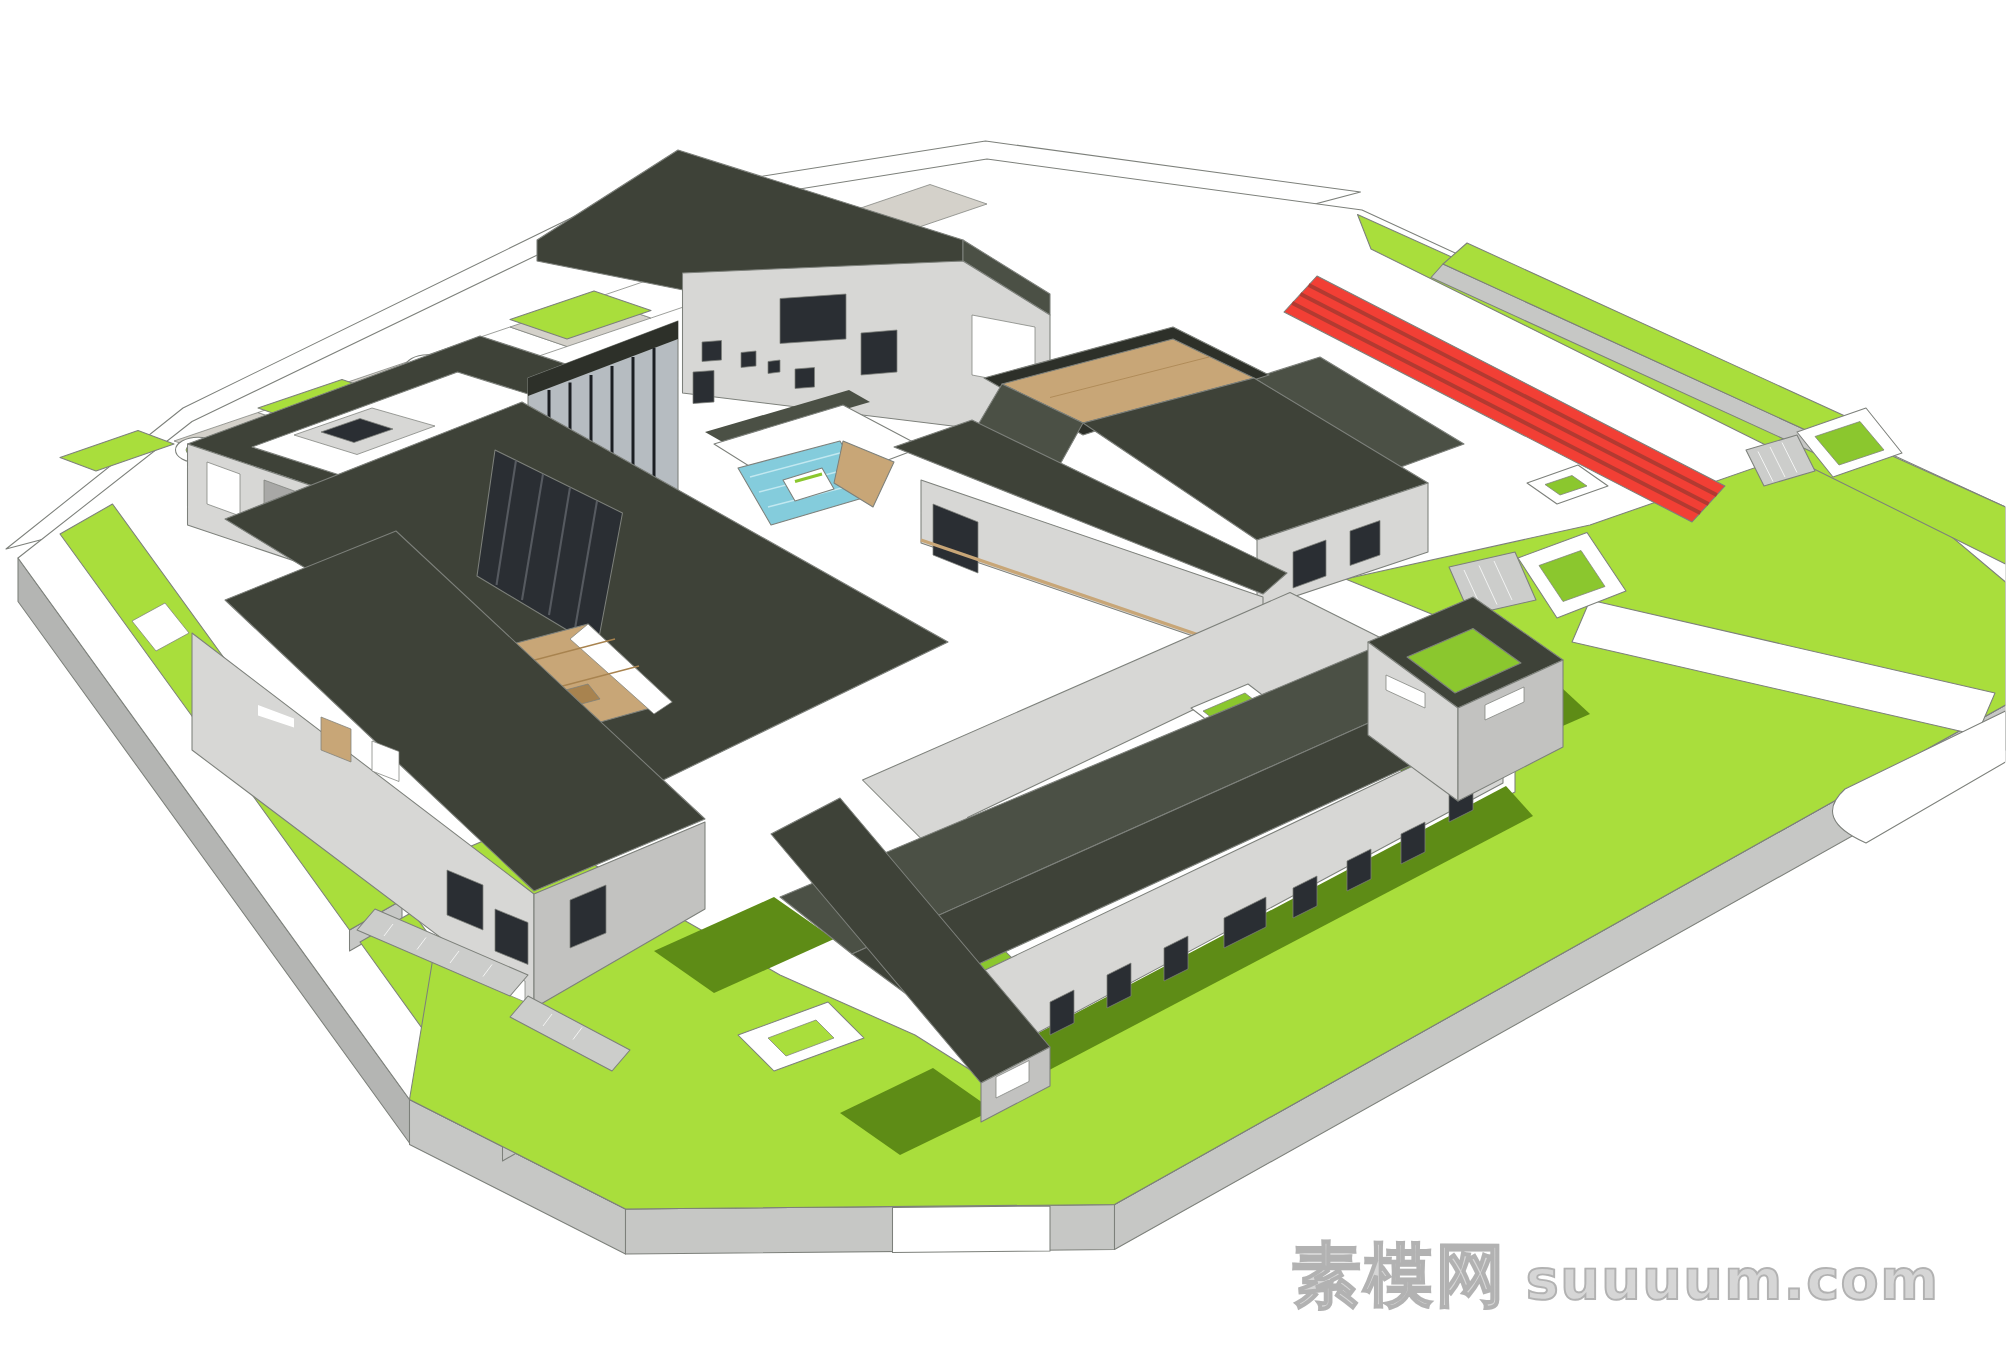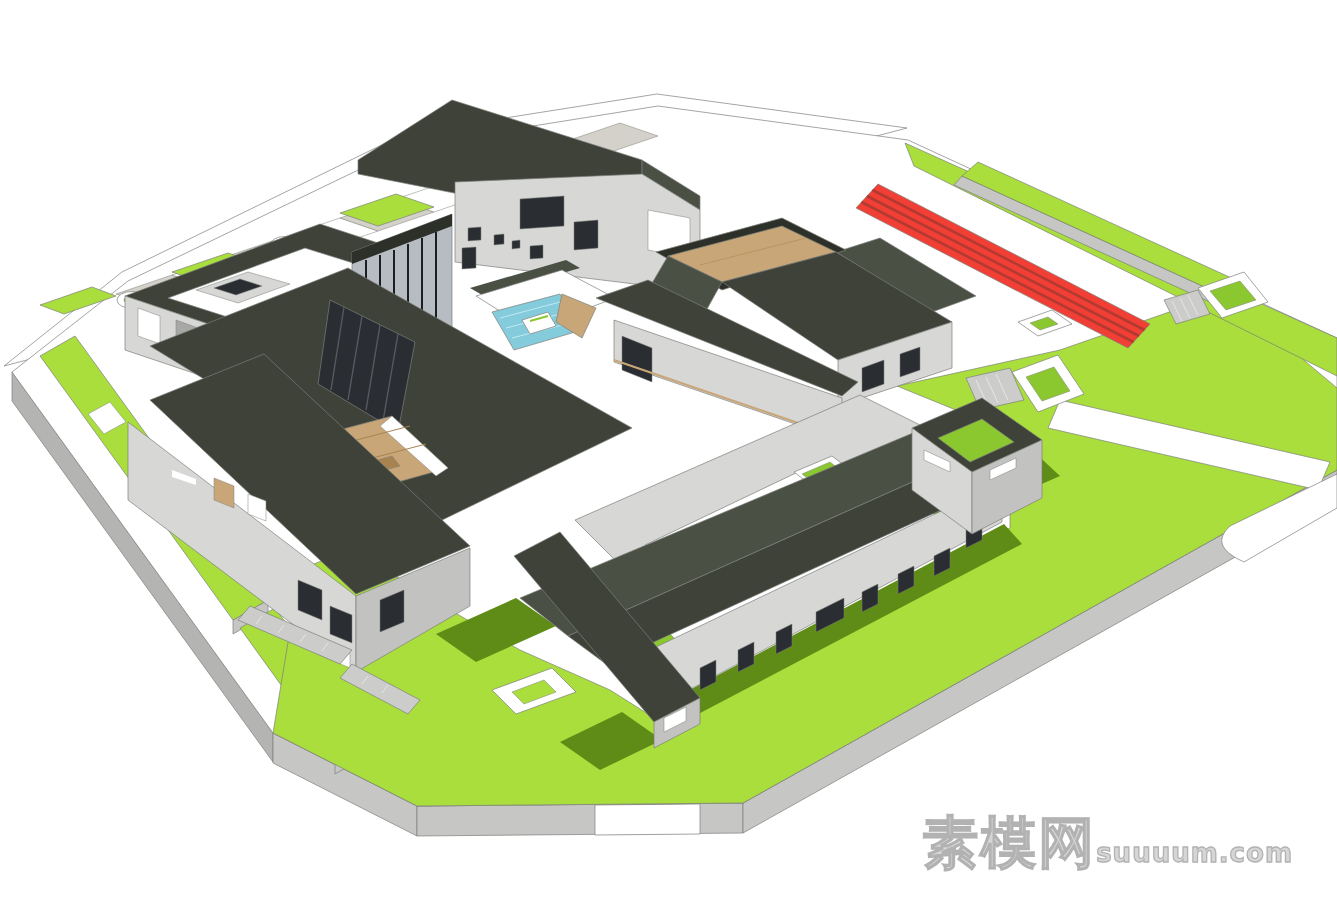--- a/index.html
+++ b/index.html
@@ -7,22 +7,22 @@
          font-family:"DejaVu Sans","Liberation Sans",sans-serif;}
   svg{display:block}
   polygon,path,ellipse,rect{stroke:#7d807b;stroke-width:.7;stroke-linejoin:round;}
   .ns{stroke:none;}
   .thin{stroke-width:.5;}
   .wm{position:absolute;right:44px;bottom:18px;white-space:nowrap;
       color:rgba(255,255,255,0.28);
       -webkit-text-stroke:1.3px #b2b2b2;
       text-shadow:0 0 1px #c6c6c6;
       font-weight:bold;letter-spacing:2px;user-select:none;}
-  .wm .cn{font-size:56px;}
-  .wm .latin{font-size:26px;letter-spacing:1px;}
+  .wm .cn{font-size:46px;}
+  .wm .latin{font-size:37px;letter-spacing:1px;margin-left:12px;}
 </style>
 </head>
 <body>
 
 <div class="stage">
 <svg width="1337" height="900" viewBox="0 0 1337 900">
 
   <g>
     <polygon fill="none" points="4,366 122,272 404,134 657,94 907,128"></polygon>
     <polygon points="12,372 273,733 273,762 12,401" fill="#b4b5b3"></polygon>

